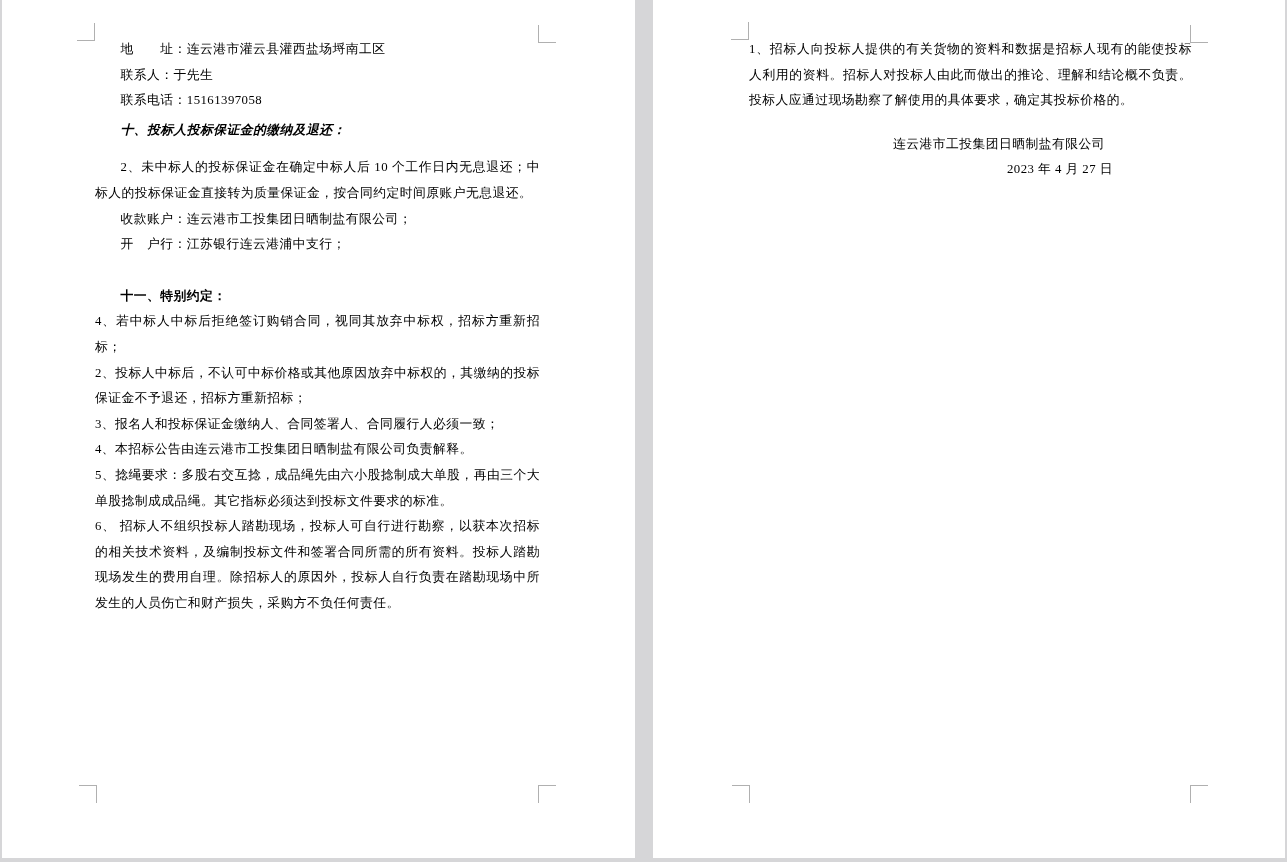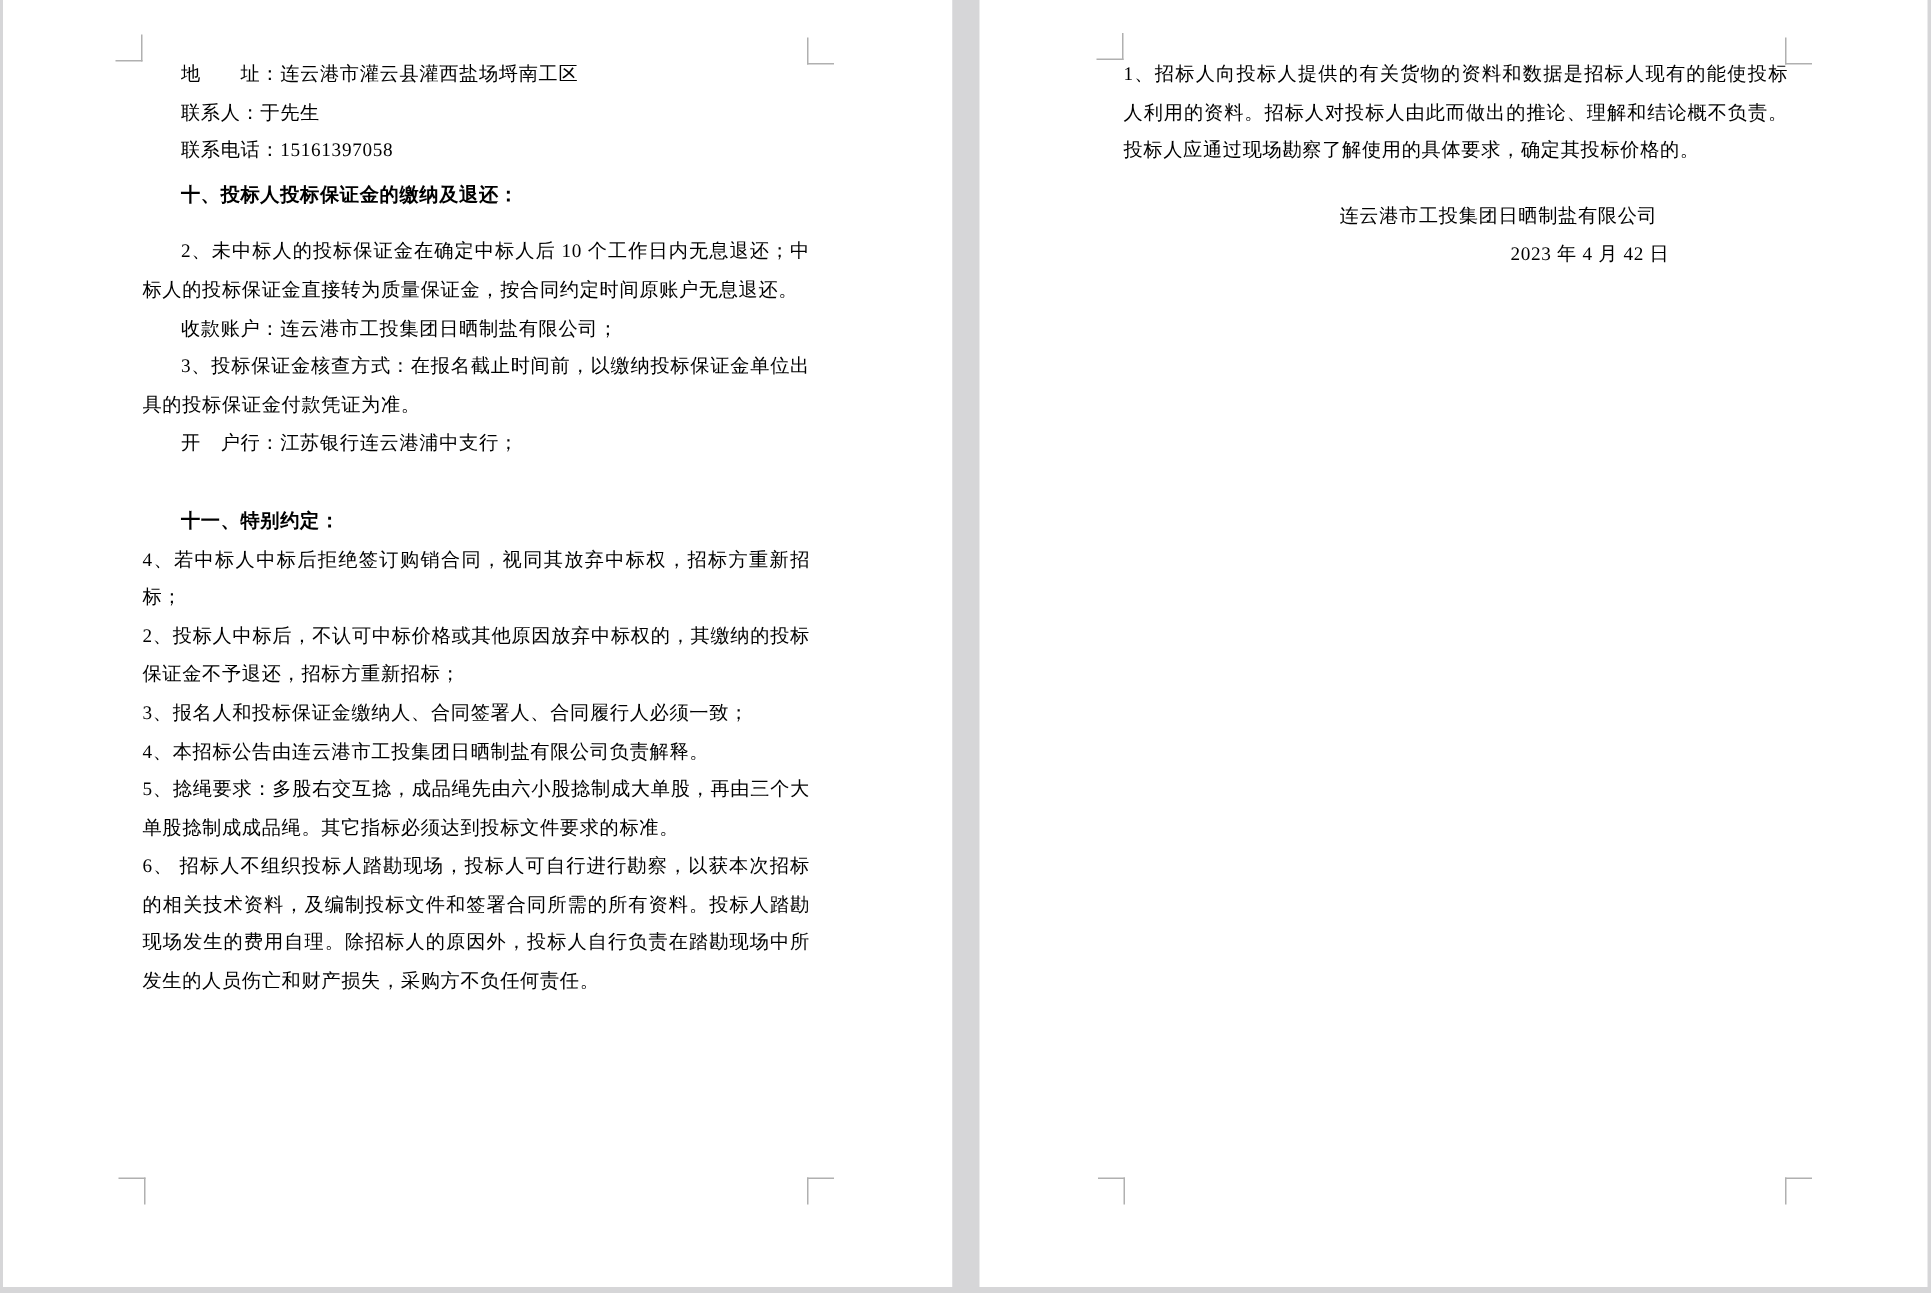--- a/index.html
+++ b/index.html
@@ -22,21 +22,21 @@
     line-height:25.6px;
     text-align:justify;
     letter-spacing:0.45px;
   }
   #page-left .content{left:93px;width:445px;}
   #page-right .content{left:96px;width:443px;}
   .line{margin:0;}
   .indent{text-indent:2em;}
   .flush{text-indent:0;}
   .heading{font-weight:bold;text-indent:2em;}
-  .gap-top-sm{margin-top:4px;}
+  .gap-top-sm{margin-top:4px;font-style:italic;}
   .gap-bottom{margin-bottom:12px;}
   .gap-top-blank{margin-top:26px;}
   .signature{margin-top:18px;margin-left:144px;text-indent:0;text-align:left;}
   .date{margin-left:258px;text-indent:0;text-align:left;}
   
   .crop{position:absolute;width:17px;height:17px;}
   .crop.tl{border-right:1px solid #b0b0b0;border-bottom:1px solid #b0b0b0;}
   .crop.tr{border-left:1px solid #b0b0b0;border-bottom:1px solid #b0b0b0;}
   .crop.bl{border-right:1px solid #b0b0b0;border-top:1px solid #b0b0b0;}
   .crop.br{border-left:1px solid #b0b0b0;border-top:1px solid #b0b0b0;}
@@ -60,21 +60,20 @@
     <div class="crop tr"></div>
     <div class="crop bl"></div>
     <div class="crop br"></div>
     <div class="content">
         <div class="line indent">地　　址：连云港市灌云县灌西盐场埒南工区</div>
         <div class="line indent">联系人：于先生</div>
         <div class="line indent">联系电话：15161397058</div>
         <div class="line heading gap-top-sm gap-bottom">十、投标人投标保证金的缴纳及退还：</div>
         <div class="line indent">2、未中标人的投标保证金在确定中标人后 10 个工作日内无息退还；中标人的投标保证金直接转为质量保证金，按合同约定时间原账户无息退还。</div>
         <div class="line indent">收款账户：连云港市工投集团日晒制盐有限公司；</div>
-        <div class="line indent">3、投标保证金核查方式：在报名截止时间前，以缴纳投标保证金单位出具的投标保证金付款凭证为准。</div>
         <div class="line indent">开　户行：江苏银行连云港浦中支行；</div>
         <div class="line heading gap-top-blank">十一、特别约定：</div>
         <div class="line flush">4、若中标人中标后拒绝签订购销合同，视同其放弃中标权，招标方重新招标；</div>
         <div class="line flush">2、投标人中标后，不认可中标价格或其他原因放弃中标权的，其缴纳的投标保证金不予退还，招标方重新招标；</div>
         <div class="line flush">3、报名人和投标保证金缴纳人、合同签署人、合同履行人必须一致；</div>
         <div class="line flush">4、本招标公告由连云港市工投集团日晒制盐有限公司负责解释。</div>
         <div class="line flush">5、捻绳要求：多股右交互捻，成品绳先由六小股捻制成大单股，再由三个大单股捻制成成品绳。其它指标必须达到投标文件要求的标准。</div>
         <div class="line flush">6、 招标人不组织投标人踏勘现场，投标人可自行进行勘察，以获本次招标的相关技术资料，及编制投标文件和签署合同所需的所有资料。投标人踏勘现场发生的费用自理。除招标人的原因外，投标人自行负责在踏勘现场中所发生的人员伤亡和财产损失，采购方不负任何责任。</div>
       </div>
   </div>
@@ -82,17 +81,17 @@
   <div class="page-gap"></div>
 
   <div id="page-right" class="page">
     <div class="crop tl"></div>
     <div class="crop tr"></div>
     <div class="crop bl"></div>
     <div class="crop br"></div>
     <div class="content">
         <div class="line flush">1、招标人向投标人提供的有关货物的资料和数据是招标人现有的能使投标人利用的资料。招标人对投标人由此而做出的推论、理解和结论概不负责。投标人应通过现场勘察了解使用的具体要求，确定其投标价格的。</div>
         <div class="line signature">连云港市工投集团日晒制盐有限公司</div>
-        <div class="line date">2023 年 4 月 42 日</div>
+        <div class="line date">2023 年 4 月 27 日</div>
       </div>
   </div>
 
 </div>
 
 </body></html>

